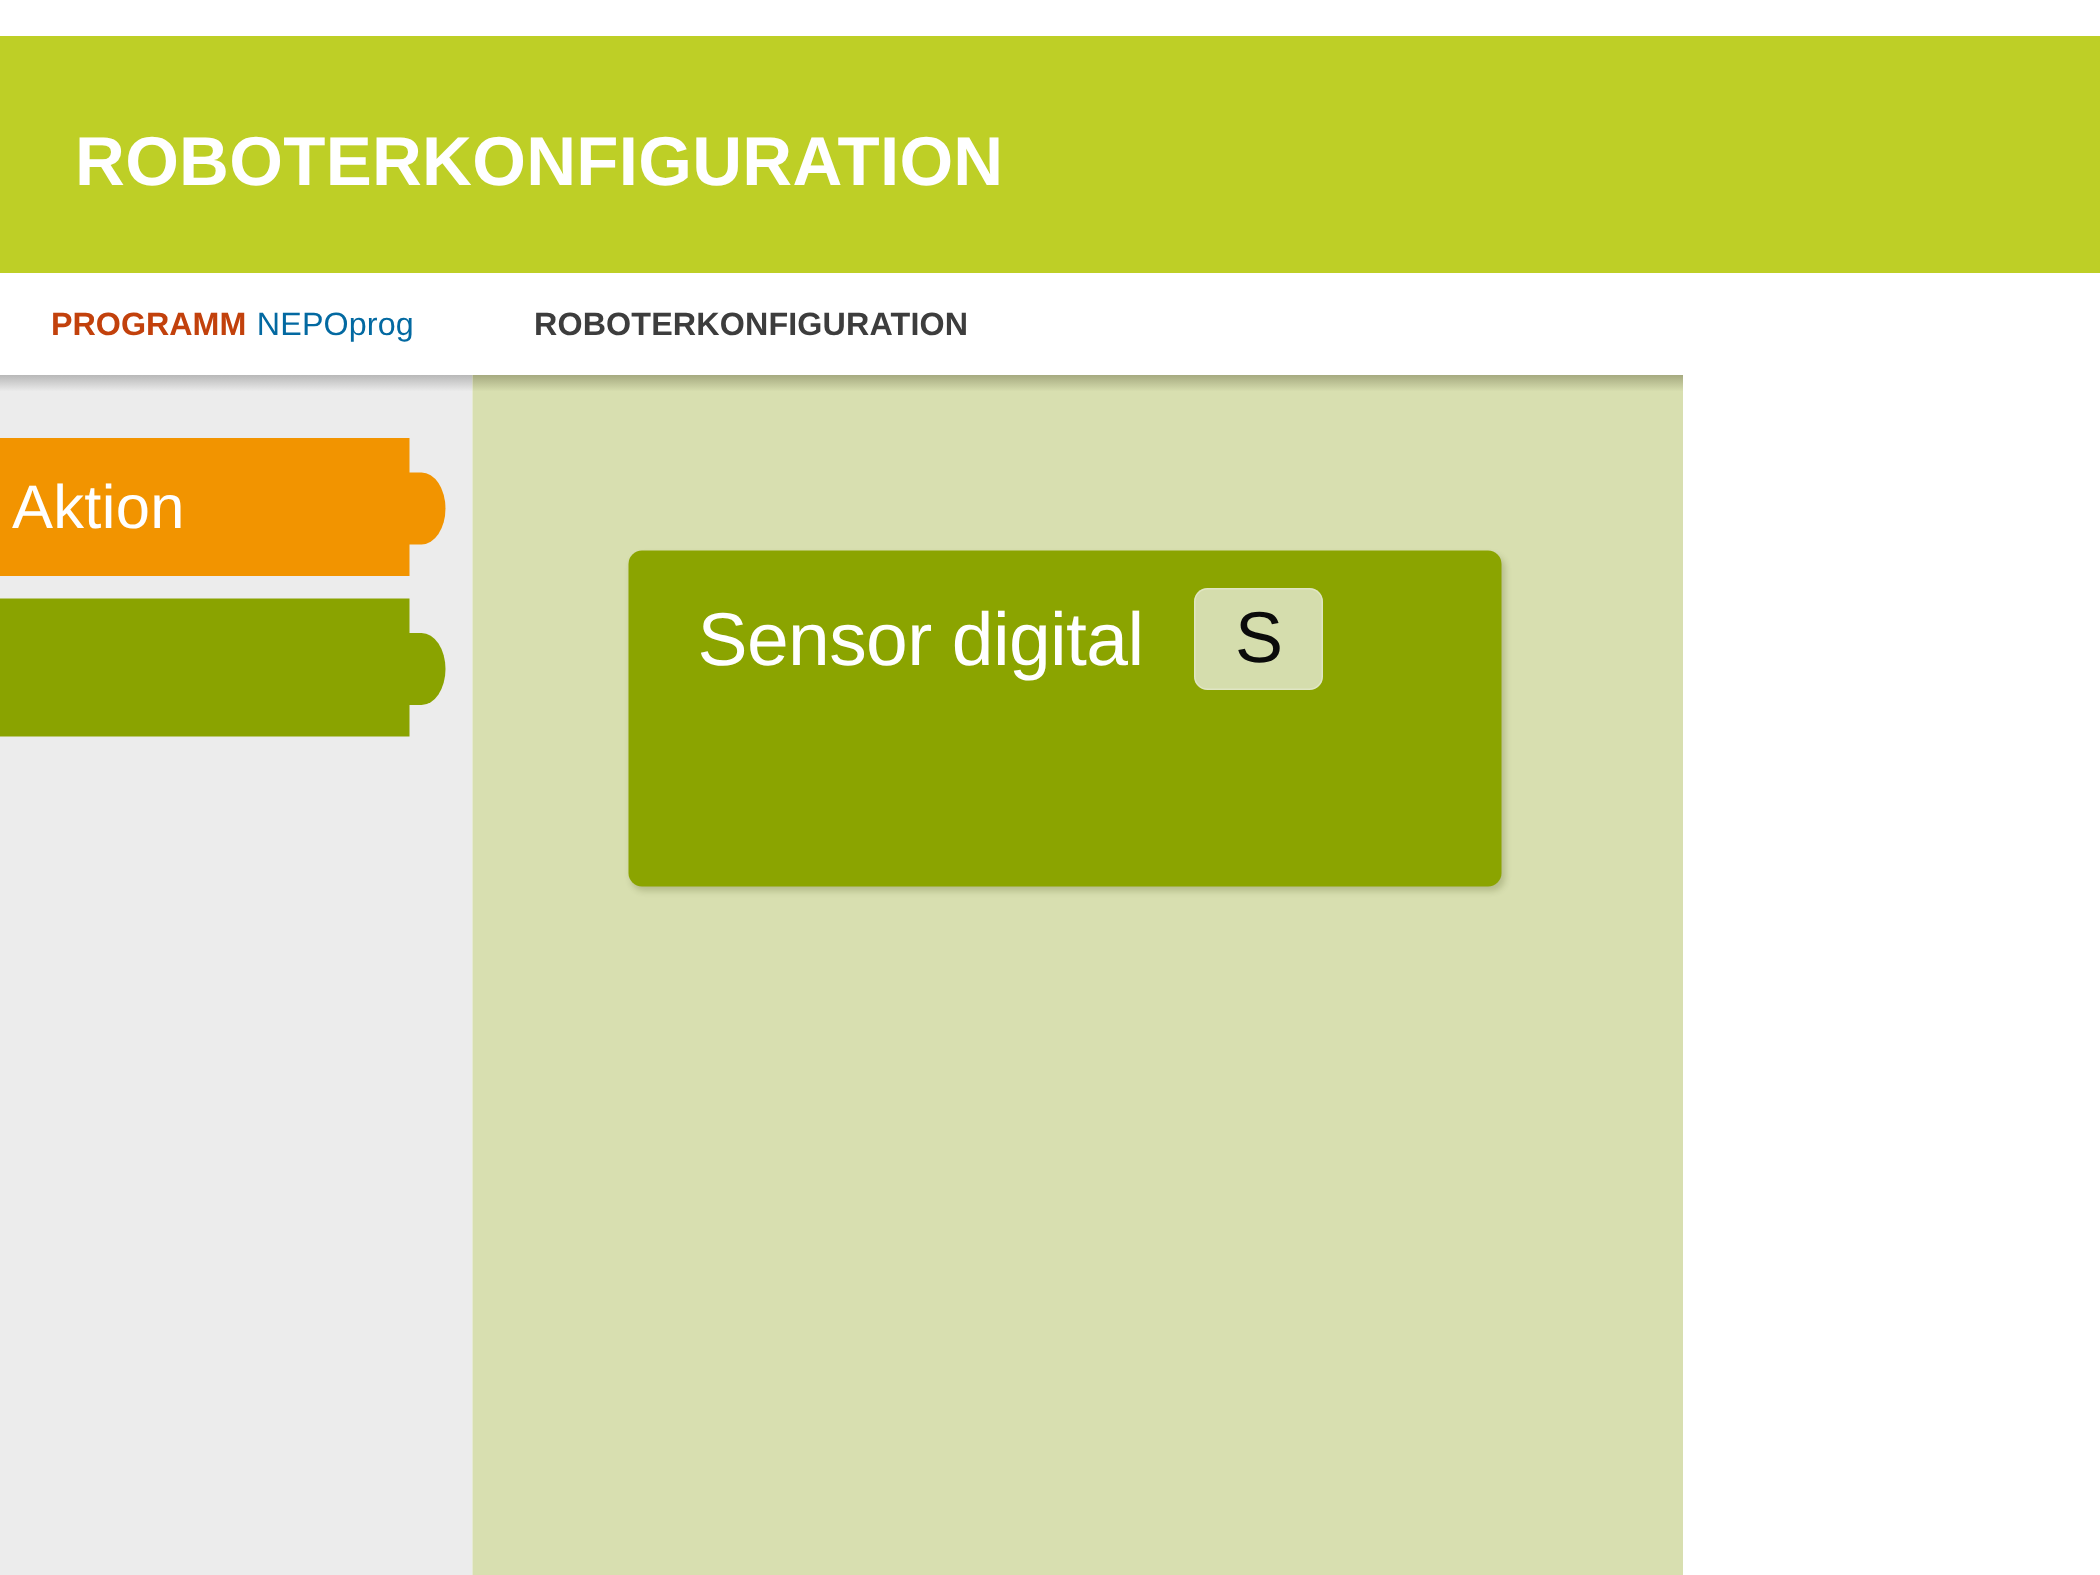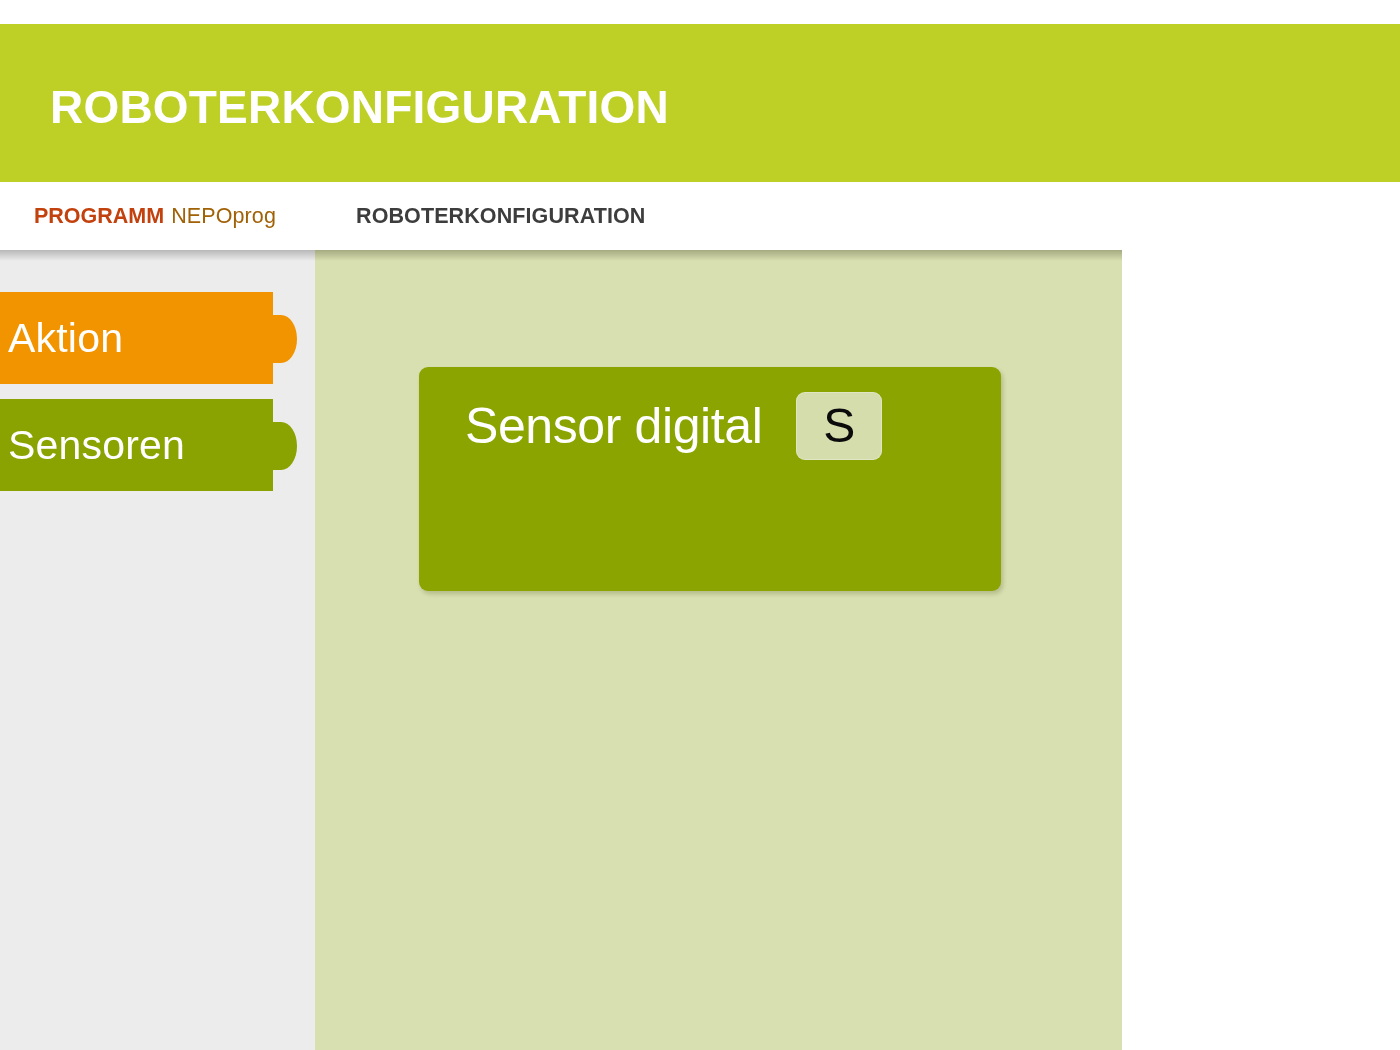--- a/index.html
+++ b/index.html
@@ -70,21 +70,21 @@
     letter-spacing: 0.1px;
   }
   .tab-program { left: 10px; }
   .tab-program .tab-strong {
     font-weight: bold;
     color: #c2410c;
     margin-right: 7px;
     font-size: 21.5px;
     white-space: nowrap;
   }
-  .tab-program .tab-label { color: #a16207; }
+  .tab-program .tab-label { color: #0369a1; }
   .tab-config {
     left: 332px;
   }
   .tab-config .tab-label {
     font-weight: bold;
     color: #3d3d3d;
     font-size: 21.5px;
   }
   .tab-underline {
     position: absolute;
@@ -272,21 +272,20 @@
 
       <div class="cat-block cat-aktion">
         <div class="cat-body"></div>
         <div class="cat-knob"></div>
         <div class="cat-label">Aktion</div>
       </div>
 
       <div class="cat-block cat-sensoren">
         <div class="cat-body"></div>
         <div class="cat-knob"></div>
-        <div class="cat-label">Sensoren</div>
       </div>
 
       <div class="toolbox-shadow"></div>
     </div>
 
     <div class="canvas">
 
       <div class="sensor-block">
 
         <div class="sensor-row sensor-row-1">

